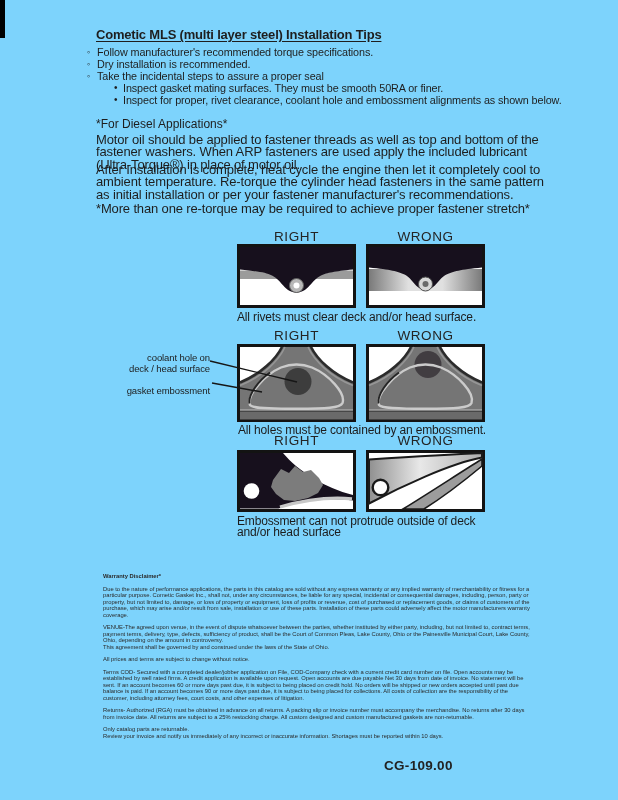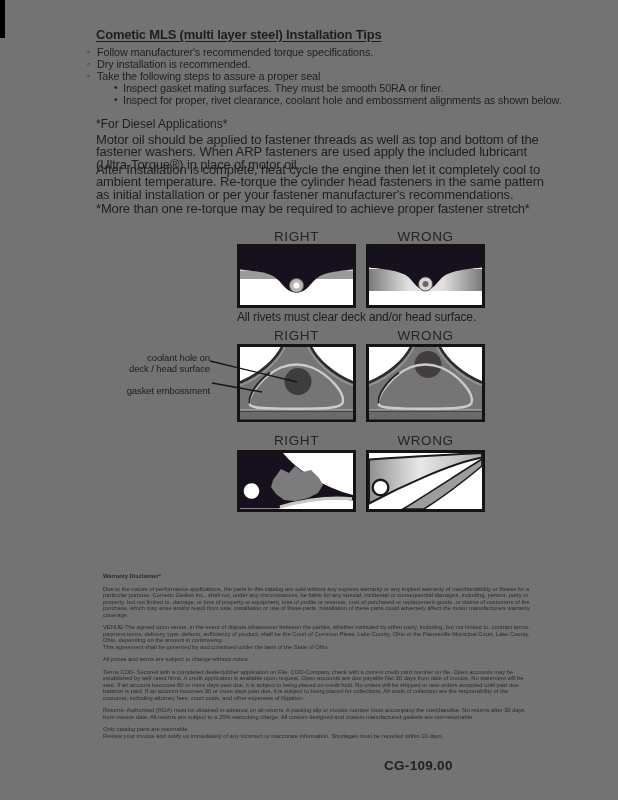--- a/index.html
+++ b/index.html
@@ -1,16 +1,16 @@
 <!DOCTYPE html>
 <html><head>
 <meta charset="utf-8">
 <style>
   html,body{margin:0;padding:0;background:#fff;}
-  .page{position:relative;width:618px;height:800px;background:#737373;overflow:hidden;
+  .page{position:relative;width:618px;height:800px;background:#7dd3fc;overflow:hidden;
         font-family:"Liberation Sans","DejaVu Sans",sans-serif;color:#1e1e1e;}
   .abs{position:absolute;}
   .edge{left:0;top:0;width:5px;height:38px;background:#000;}
   .title{left:96px;top:27px;font-size:13px;font-weight:bold;letter-spacing:-0.2px;
          text-decoration:underline;text-underline-offset:2px;}
   .bullets{left:87px;top:46px;font-size:10.8px;line-height:12.1px;letter-spacing:-0.1px;width:500px;}
   .brow{display:flex;}
   .mk{flex:0 0 10px;font-size:9px;position:relative;top:-0.5px;}
   .sub{padding-left:27px;}
   .mks{flex:0 0 9px;font-size:10px;}
@@ -48,21 +48,21 @@
     <div class="brow">
       <span class="mk">◦</span>
       <span>Follow manufacturer's recommended torque specifications.</span>
     </div>
     <div class="brow">
       <span class="mk">◦</span>
       <span>Dry installation is recommended.</span>
     </div>
     <div class="brow">
       <span class="mk">◦</span>
-      <span>Take the following steps to assure a proper seal</span>
+      <span>Take the incidental steps to assure a proper seal</span>
     </div>
     <div class="brow sub">
       <span class="mks">•</span>
       <span>Inspect gasket mating surfaces.  They must be smooth 50RA or finer.</span>
     </div>
     <div class="brow sub">
       <span class="mks">•</span>
       <span>Inspect for proper, rivet clearance, coolant hole and embossment alignments as shown below.</span>
     </div>
   </div>
@@ -145,20 +145,21 @@
       <path d="M13,61 C9.5,51 28,30.5 44,23.5 C53.5,19.8 65.5,19.8 75,23.5 C91.5,30.5 109,49 105.5,59 C103.5,64 89,64.8 59.5,64.8 C28,64.8 15.5,64.2 13,61 Z" fill="none" stroke="#cbcbcb" stroke-width="2.4"></path>
       <path d="M12.5,59.5 C11,51 21,37 33,28.5" fill="none" stroke="#262626" stroke-width="2"></path>
     </svg>
   </div>
 
   <svg class="abs overlay" width="100" height="48" viewBox="0 0 100 48">
     <line x1="5" y1="9" x2="92" y2="30" stroke="#161616" stroke-width="1.4"></line>
     <line x1="7" y1="31" x2="57" y2="40" stroke="#161616" stroke-width="1.4"></line>
   </svg>
 
+  <div class="abs caption cap2">All holes must be contained by an embossment.</div>
 
   <div class="abs dlabel cl r3">RIGHT</div>
   <div class="abs dlabel cr r3">WRONG</div>
 
   <div class="abs dimg cl i3">
     <svg viewBox="0 0 119 62" width="119" height="62">
       <rect x="1.5" y="1.5" width="116" height="59" fill="#ffffff" stroke="#131313" stroke-width="3"></rect>
       <path d="M3,3 H46 C61,21 88,38 116,45 L116,50.5 C88,46.5 58,52.5 41.5,58.5 L3,58.5 Z" fill="#17101d"></path>
       <path d="M36,30 L44,19 L52,23 L58,16 L66,22 L74,20 L82,28 L86,35 L81,43 L71,48 L58,51 L47,50 L39,44 L34,37 Z" fill="#7c7c7c"></path>
       <path d="M43,57 C62,51.5 90,46.5 115,48.8" fill="none" stroke="#c7c7c7" stroke-width="3.2"></path>
@@ -173,20 +174,24 @@
             <stop offset="0.45" stop-color="#e8e8e8"></stop>
           <stop offset="1" stop-color="#adadad"></stop>
         </linearGradient>
       </defs>
       <rect x="1.5" y="1.5" width="116" height="59" fill="#ffffff" stroke="#131313" stroke-width="3"></rect>
       <path d="M116,9 C92,24 60,45 37,59 L58,59 C82,44 104,26 116,16 Z" fill="#9c9c9c" stroke="#1a1a1a" stroke-width="1.6"></path>
       <path d="M3,9.5 C42,7 82,4.5 116,3 L116,7.5 C84,13.5 34,37 3,53.5 Z" fill="url(#gdeck2)" stroke="#1a1a1a" stroke-width="2"></path>
       <circle cx="14.5" cy="37.5" r="7.8" fill="#ffffff" stroke="#1a1a1a" stroke-width="2.4"></circle>
     </svg>
   </div>
+  <div class="abs caption cap3">
+    <div>Embossment can not protrude outside of deck</div>
+    <div>and/or head surface</div>
+  </div>
 
   <div class="abs legal">
     <p class="fph">Warranty Disclaimer*</p>
     <p>Due to the nature of performance applications, the parts in this catalog are sold without any express warranty or any implied warranty of merchantability or fitness for a particular purpose.  Cometic Gasket Inc., shall not, under any circumstances, be liable for any special, incidental or consequential damages, including, person, party or property, but not limited to, damage, or loss of property or equipment, loss of profits or revenue, cost of purchased or replacement goods, or claims of customers of the purchase, which may arise and/or result from sale, installation or use of these parts.  Installation of these parts could adversely affect the motor manufacturers warranty coverage.</p>
     <p class="tight">VENUE-The agreed upon venue, in the event of dispute whatsoever between the parties, whether instituted by either party, including, but not limited to, contract terms, payment terms, delivery, type, defects, sufficiency of product, shall be the Court of Common Pleas, Lake County, Ohio or the Painesville Municipal Court, Lake County, Ohio, depending on the amount in controversy.</p>
     <p>This agreement shall be governed by and construed under the laws of the State of Ohio.</p>
     <p>All prices and terms are subject to change without notice.</p>
     <p>Terms COD- Secured with a completed dealer/jobber application on File, COD-Company check with a current credit card number on file.  Open accounts may be established by well rated firms.  A credit application is available upon request.  Open accounts are due payable Net 30 days from date of invoice.  No statement will be sent.  If an account becomes 60 or more days past due, it is subject to being placed on credit hold.  No orders will be shipped or new orders accepted until past due balance is paid.  If an account becomes 90 or more days past due, it is subject to being placed for collections.  All costs of collection are the responsibility of the customer, including attorney fees, court costs, and other expenses of litigation.</p>
     <p>Returns- Authorized (RGA) must be obtained in advance on all returns.  A packing slip or invoice number must accompany the merchandise.  No returns after 30 days from invoice date.  All returns are subject to a 25% restocking charge.  All custom designed and custom manufactured gaskets are non-returnable.</p>
     <p class="tight">Only catalog parts are returnable.</p>

